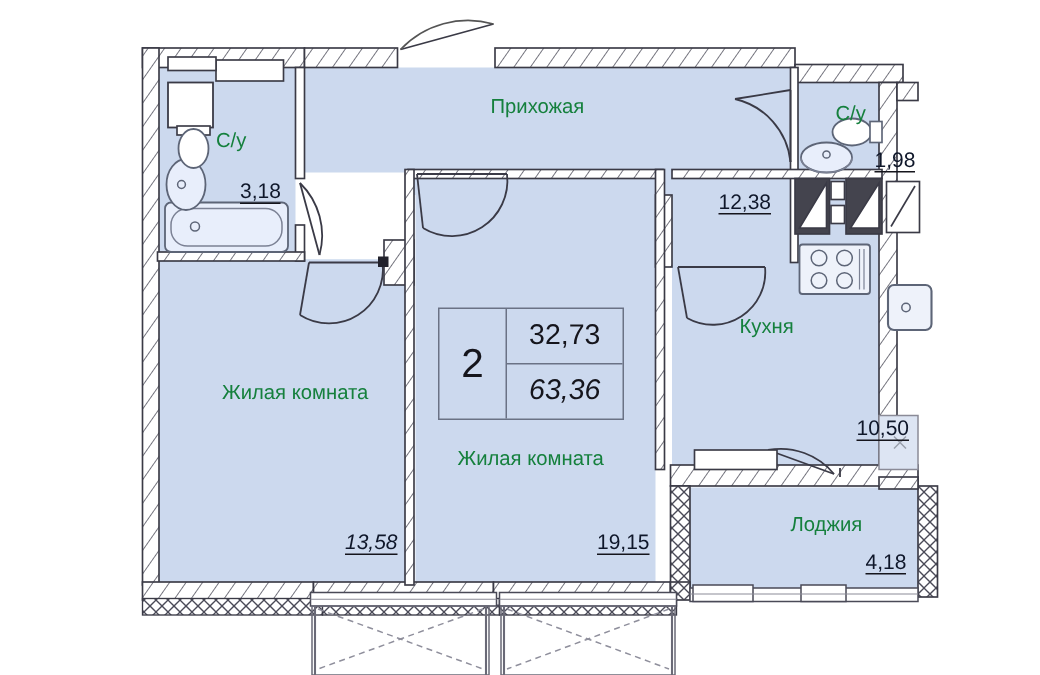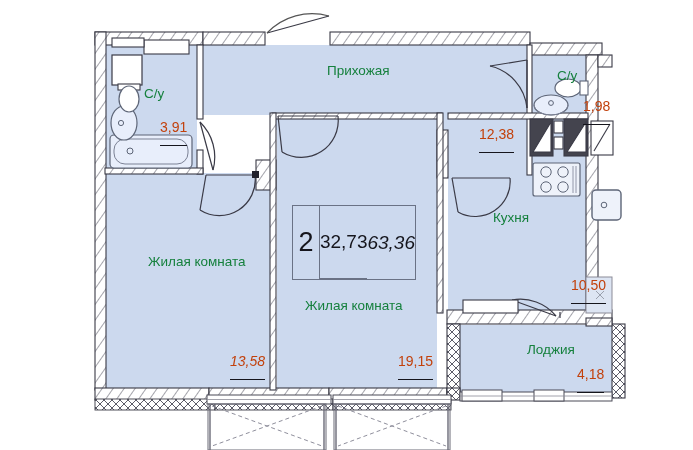--- a/index.html
+++ b/index.html
@@ -2,27 +2,27 @@
 <html><head>
 <meta charset="utf-8">
 <style>
   html,body{margin:0;padding:0;background:#ffffff;}
   body{width:693px;height:450px;overflow:hidden;
        font-family:"Liberation Sans","DejaVu Sans",sans-serif;}
   #stage{position:relative;width:693px;height:450px;background:#fff;}
   svg#plan{position:absolute;left:0;top:0;width:693px;height:450px;display:block;}
   .lbl{position:absolute;color:#15803d;font-size:13px;line-height:1;white-space:nowrap;}
   .lbl.room{font-size:13.5px;}
-  .dim{position:absolute;color:#c2410c;font-size:14px;line-height:1;white-space:nowrap;
-       border-bottom:1.3px solid #15151c;padding-bottom:11px;}
+  .dim{position:absolute;color:#0f172a;font-size:14px;line-height:1;white-space:nowrap;
+       border-bottom:1.3px solid #15151c;padding-bottom:1px;}
   .infobox{position:absolute;left:292px;top:205px;width:124px;height:75px;
            border:1.4px solid #6a7285;box-sizing:border-box;display:flex;background:transparent;}
   .infobox .cnt{width:44px;display:flex;align-items:center;justify-content:center;
            font-size:27px;color:#15151c;border-right:1.4px solid #6a7285;}
-  .infobox .rows{flex:1;display:flex;flex-direction:row;}
+  .infobox .rows{flex:1;display:flex;flex-direction:column;}
   .infobox .rows div{flex:1;display:flex;align-items:center;justify-content:center;
            font-size:19px;color:#15151c;border-bottom:1.4px solid #6a7285;}
   .infobox .rows div:last-child{border-bottom:none;font-style:italic;}
 </style>
 </head>
 <body>
 
 <div id="stage">
 
 <svg id="plan" viewBox="0 0 693 450">
@@ -232,21 +232,21 @@
     <path d="M596,291 l8,8 M604,291 l-8,8" stroke="#9aa0ad" stroke-width="1"></path>
   </g>
 
   <g fill="#ffffff" stroke="#3a3a46" stroke-width="1.1">
     <rect x="463" y="300" width="55" height="13"></rect>
     <rect x="150" y="300" width="9" height="0"></rect>
   </g>
 </svg>
 
 <div class="lbl room" style="left:144px;top:87px;">С/у</div>
-<div class="dim" style="left:160px;top:120px;">3,91</div>
+<div class="dim" style="left:160px;top:120px;">3,18</div>
 
 <div class="lbl room" style="left:327px;top:64px;">Прихожая</div>
 <div class="dim" style="left:479px;top:127px;">12,38</div>
 
 <div class="lbl room" style="left:557px;top:69px;">С/у</div>
 <div class="dim" style="left:583px;top:99px;">1,98</div>
 
 <div class="lbl room" style="left:493px;top:211px;">Кухня</div>
 <div class="dim" style="left:550px;top:278px;margin-left:21px;">10,50</div>
 

